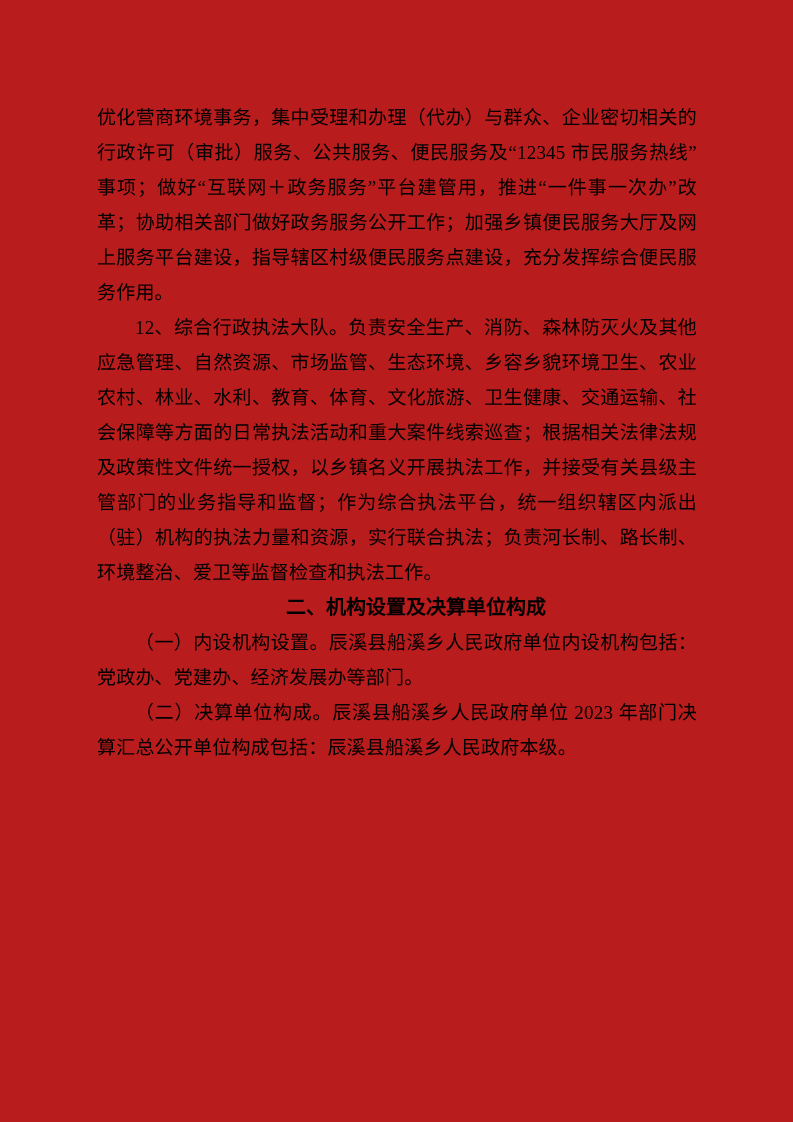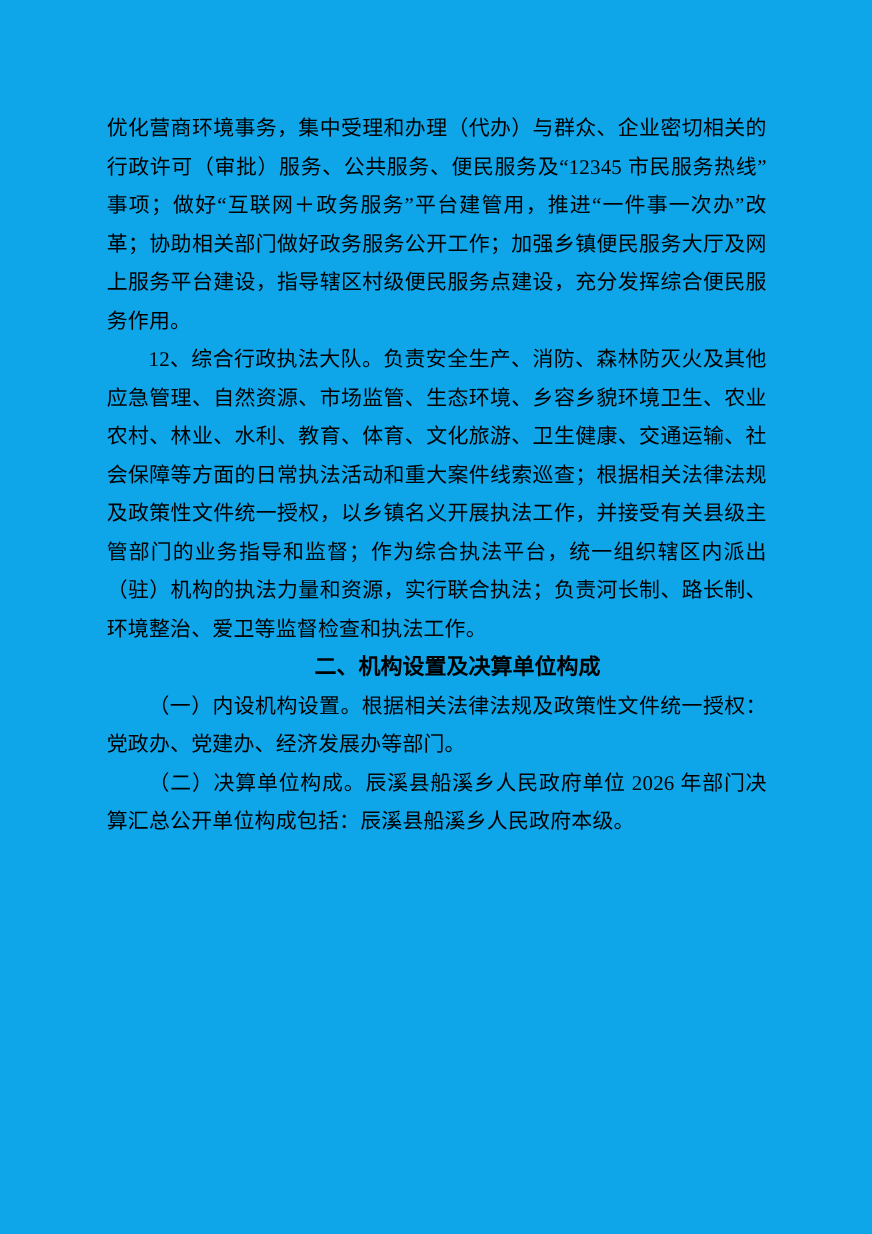--- a/index.html
+++ b/index.html
@@ -5,21 +5,21 @@
 <style>
   html, body {
     margin: 0;
     padding: 0;
     background: #ffffff;
   }
   .page {
     position: relative;
     width: 793px;
     height: 1122px;
-    background: #0ea5e9;
+    background: #b91c1c;
     overflow: hidden;
     margin: 0 auto;
   }
   .content {
     position: absolute;
     left: 97px;
     top: 100px;
     width: 600px;
   }
   .para {
@@ -50,16 +50,16 @@
   }
 </style>
 </head>
 <body>
 
 <div class="page">
   <div class="content">
     <p class="para">优化营商环境事务，集中受理和办理（代办）与群众、企业密切相关的行政许可（审批）服务、公共服务、便民服务及“12345 市民服务热线”事项；做好“互联网＋政务服务”平台建管用，推进“一件事一次办”改革；协助相关部门做好政务服务公开工作；加强乡镇便民服务大厅及网上服务平台建设，指导辖区村级便民服务点建设，充分发挥综合便民服务作用。</p>
     <p class="para indent">12、综合行政执法大队。负责安全生产、消防、森林防灭火及其他应急管理、自然资源、市场监管、生态环境、乡容乡貌环境卫生、农业农村、林业、水利、教育、体育、文化旅游、卫生健康、交通运输、社会保障等方面的日常执法活动和重大案件线索巡查；根据相关法律法规及政策性文件统一授权，以乡镇名义开展执法工作，并接受有关县级主管部门的业务指导和监督；作为综合执法平台，统一组织辖区内派出（驻）机构的执法力量和资源，实行联合执法；负责河长制、路长制、环境整治、爱卫等监督检查和执法工作。</p>
     <h2 class="section-heading">二、机构设置及决算单位构成</h2>
-    <p class="para indent">（一）内设机构设置。根据相关法律法规及政策性文件统一授权：党政办、党建办、经济发展办等部门。</p>
-    <p class="para indent">（二）决算单位构成。辰溪县船溪乡人民政府单位 2026 年部门决算汇总公开单位构成包括：辰溪县船溪乡人民政府本级。</p>
+    <p class="para indent">（一）内设机构设置。辰溪县船溪乡人民政府单位内设机构包括：党政办、党建办、经济发展办等部门。</p>
+    <p class="para indent">（二）决算单位构成。辰溪县船溪乡人民政府单位 2023 年部门决算汇总公开单位构成包括：辰溪县船溪乡人民政府本级。</p>
   </div>
 </div>
 
 </body></html>

